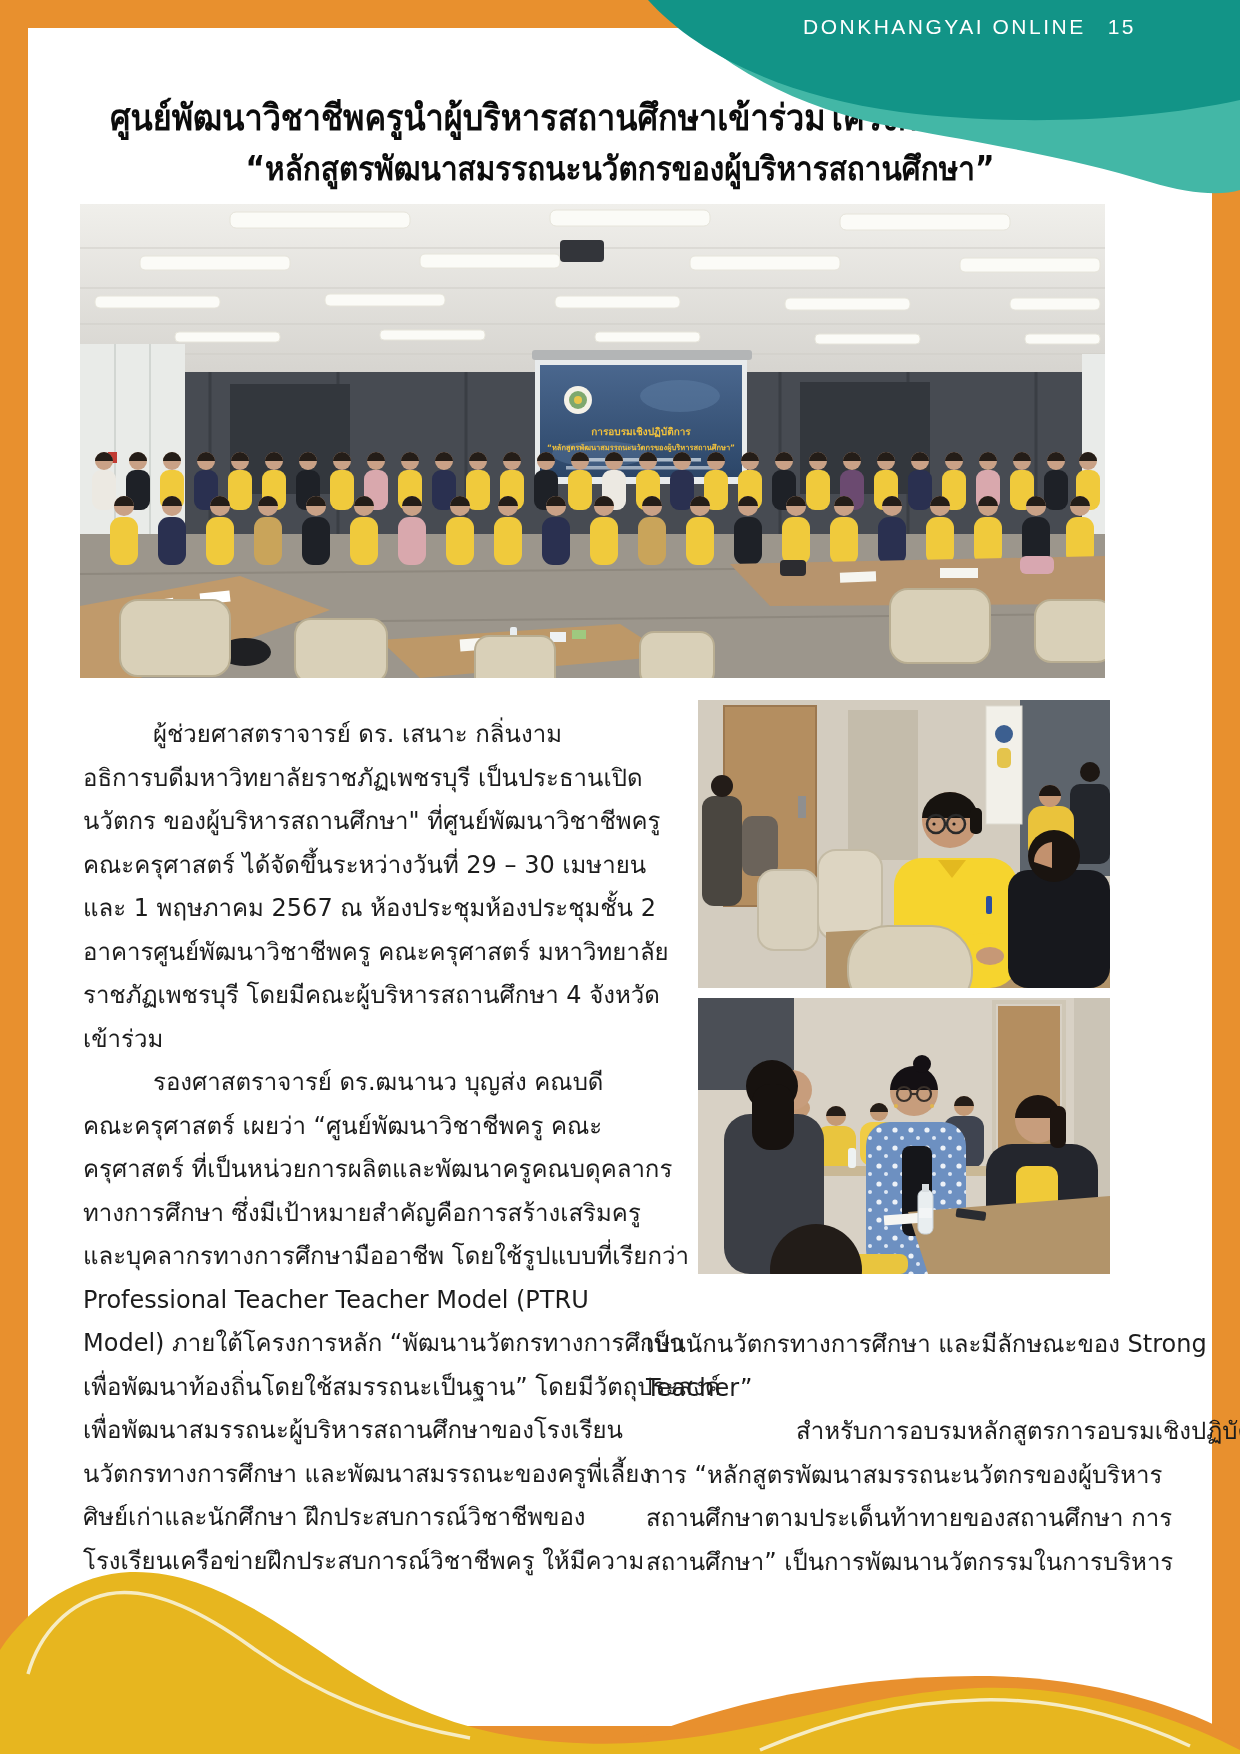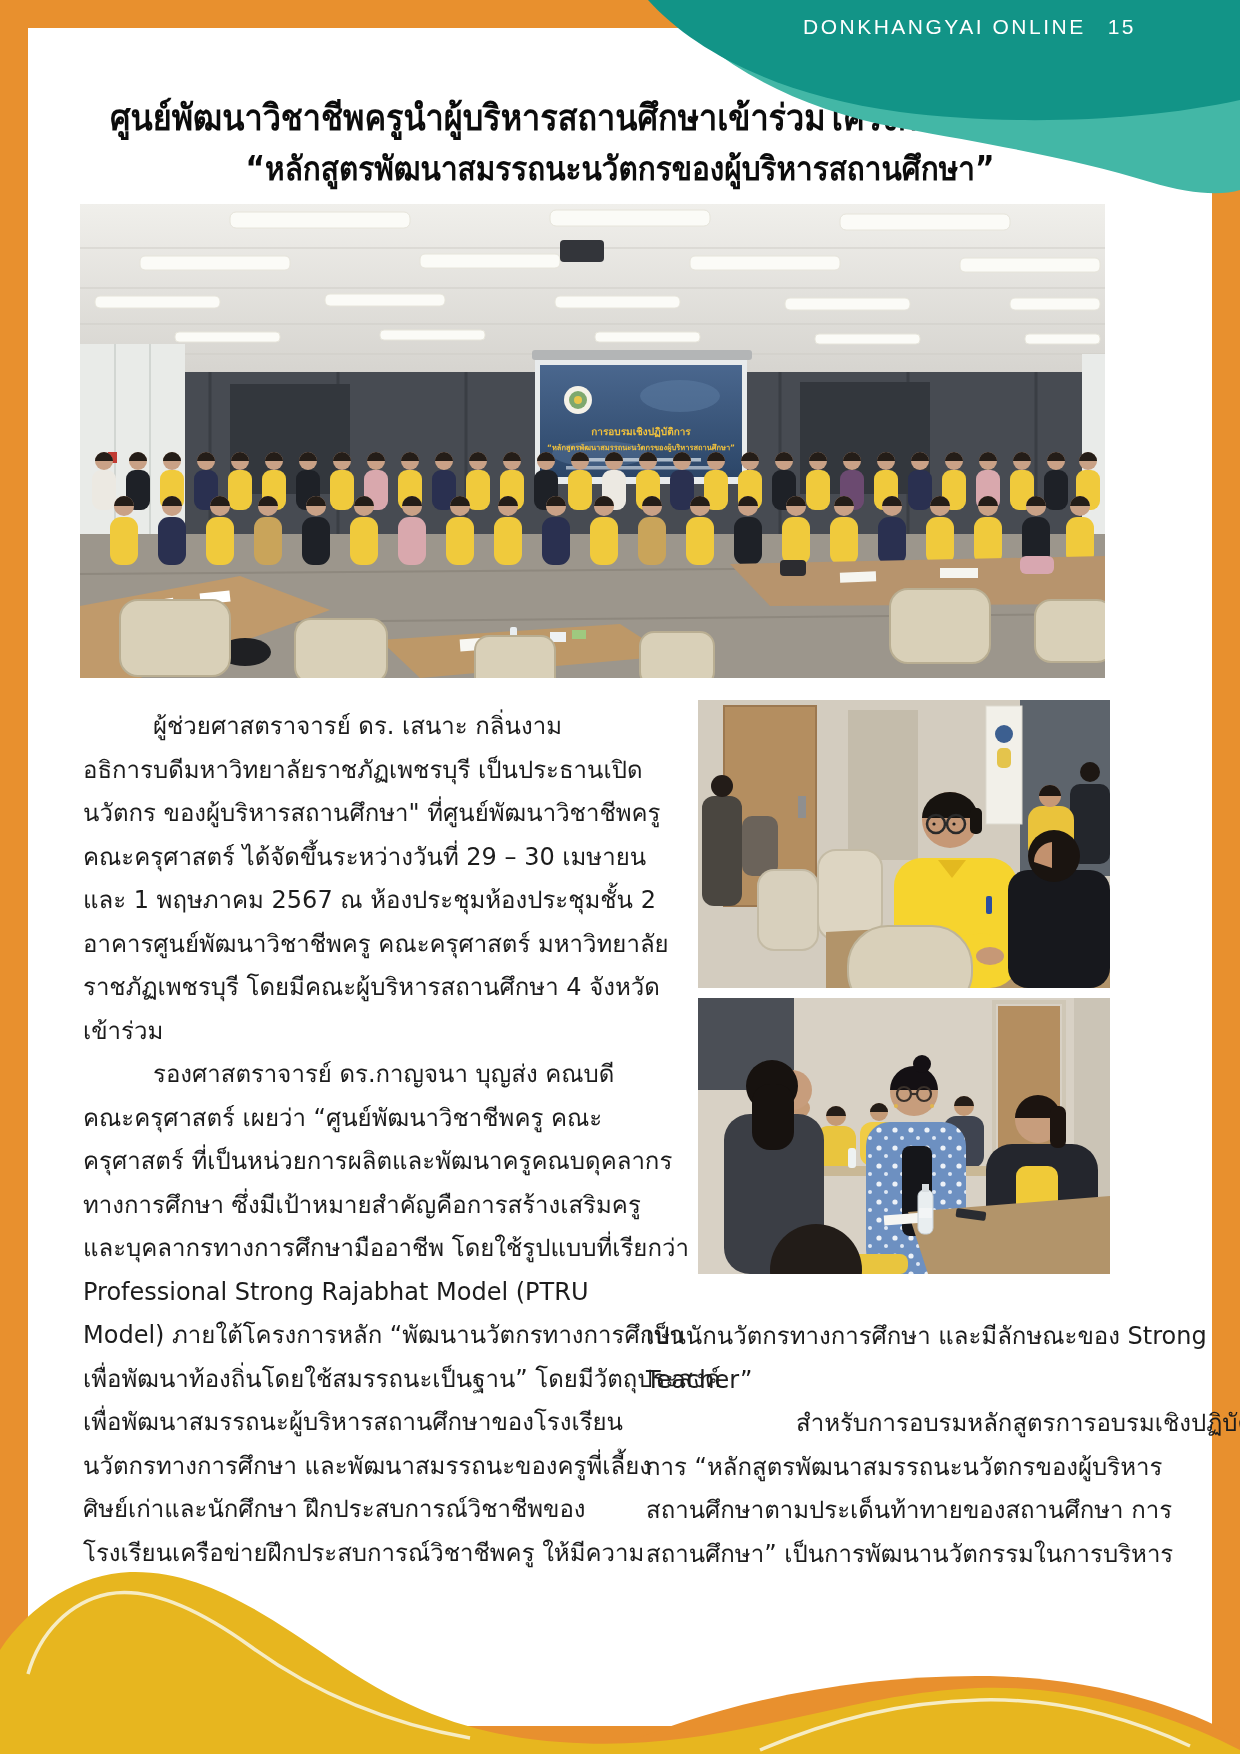--- a/index.html
+++ b/index.html
@@ -32,21 +32,21 @@
   .title1,.title2{
     position:absolute;z-index:5;text-align:center;color:#0c0c0c;
     font-weight:800;white-space:nowrap;
   }
   .title1{left:60px;top:90px;width:1000px;font-size:36px;line-height:56px;transform:scaleX(.9);transform-origin:50% 50%;}
   .title2{left:70px;top:144px;width:1100px;font-size:33px;line-height:50px;transform:scaleX(.9);transform-origin:50% 50%;}
   .photo{position:absolute;z-index:4;display:block;}
   .photo-group{left:80px;top:204px;}
   .photo-side1{left:698px;top:700px;}
   .photo-side2{left:698px;top:998px;}
-  .col{position:absolute;z-index:5;font-size:24px;}
+  .col{position:absolute;z-index:5;font-size:24px;margin-top:8px;}
   .col .line{line-height:43.5px;height:43.5px;white-space:nowrap;}
   .col-left{left:83px;top:705px;width:532px;}
   .col-right{left:646px;top:1315px;width:464px;}
   .col-left .line.indent{padding-left:70px;}
   .col-right .line.indent{padding-left:150px;}
   svg text{font-family:"DejaVu Sans","Liberation Sans",sans-serif;}
 </style>
 </head>
 <body>
 
@@ -355,26 +355,26 @@
   <div class="col col-left">
 
   <div class="line indent">ผู้ช่วยศาสตราจารย์ ดร. เสนาะ กลิ่นงาม</div>
       <div class="line">อธิการบดีมหาวิทยาลัยราชภัฏเพชรบุรี เป็นประธานเปิด</div>
       <div class="line">นวัตกร ของผู้บริหารสถานศึกษา" ที่ศูนย์พัฒนาวิชาชีพครู</div>
       <div class="line">คณะครุศาสตร์ ได้จัดขึ้นระหว่างวันที่ 29 – 30 เมษายน</div>
       <div class="line">และ 1 พฤษภาคม 2567 ณ ห้องประชุมห้องประชุมชั้น 2</div>
       <div class="line">อาคารศูนย์พัฒนาวิชาชีพครู คณะครุศาสตร์ มหาวิทยาลัย</div>
       <div class="line">ราชภัฏเพชรบุรี โดยมีคณะผู้บริหารสถานศึกษา 4 จังหวัด</div>
       <div class="line">เข้าร่วม</div>
-      <div class="line indent">รองศาสตราจารย์ ดร.กาญจนา บุญส่ง คณบดี</div>
+      <div class="line indent">รองศาสตราจารย์ ดร.ฒนานว บุญส่ง คณบดี</div>
       <div class="line">คณะครุศาสตร์ เผยว่า “ศูนย์พัฒนาวิชาชีพครู คณะ</div>
       <div class="line">ครุศาสตร์ ที่เป็นหน่วยการผลิตและพัฒนาครูคณบดุคลากร</div>
       <div class="line">ทางการศึกษา ซึ่งมีเป้าหมายสำคัญคือการสร้างเสริมครู</div>
       <div class="line">และบุคลากรทางการศึกษามืออาชีพ โดยใช้รูปแบบที่เรียกว่า</div>
-      <div class="line">Professional Strong Rajabhat Model (PTRU</div>
+      <div class="line">Professional Teacher Teacher Model (PTRU</div>
       <div class="line">Model) ภายใต้โครงการหลัก “พัฒนานวัตกรทางการศึกษา</div>
       <div class="line">เพื่อพัฒนาท้องถิ่นโดยใช้สมรรถนะเป็นฐาน” โดยมีวัตถุประสงค์</div>
       <div class="line">เพื่อพัฒนาสมรรถนะผู้บริหารสถานศึกษาของโรงเรียน</div>
       <div class="line">นวัตกรทางการศึกษา และพัฒนาสมรรถนะของครูพี่เลี้ยง</div>
       <div class="line">ศิษย์เก่าและนักศึกษา ฝึกประสบการณ์วิชาชีพของ</div>
       <div class="line">โรงเรียนเครือข่ายฝึกประสบการณ์วิชาชีพครู ให้มีความ</div>
     </div>
   <div class="col col-right">
 
   <div class="line">เป็นนักนวัตกรทางการศึกษา และมีลักษณะของ Strong</div>

